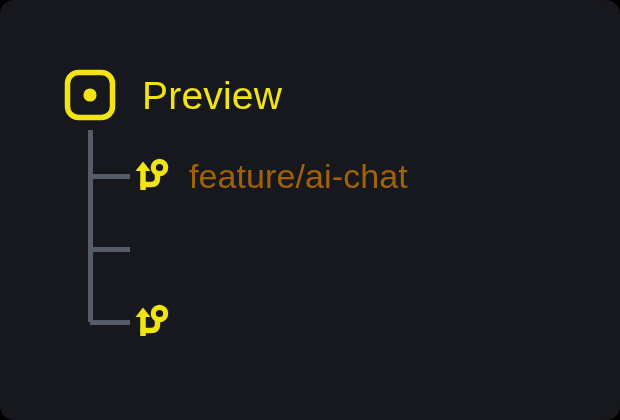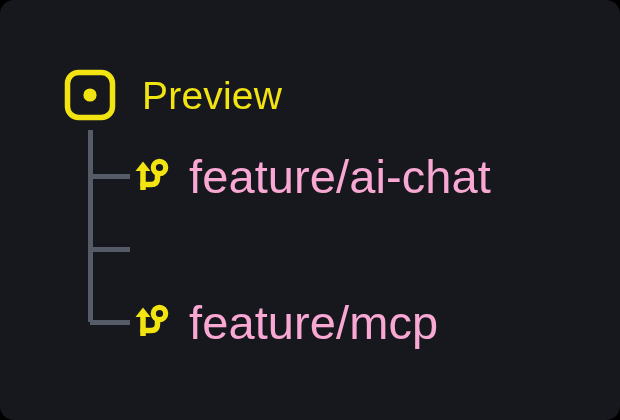--- a/index.html
+++ b/index.html
@@ -89,22 +89,22 @@
   #branch-row-2 { top: 298px; }
 
   .branch-icon {
     width: 44px;
     height: 44px;
     flex: 0 0 auto;
     display: block;
   }
 
   .branch-label {
-    color: #f9a8d4;
-    font-size: 47px;
+    color: #a16207;
+    font-size: 34px;
     line-height: 1;
     white-space: nowrap;
     letter-spacing: 0.1px;
     font-weight: 400;
   }
 </style>
 </head>
 <body>
 
 <div id="app-frame">
@@ -144,17 +144,16 @@
 
     <div class="branch-row" id="branch-row-2">
       <span>
         <svg class="branch-icon" viewBox="0 0 44 44" xmlns="http://www.w3.org/2000/svg">
           <path d="M14 36 L14 14" fill="none" stroke="#f2e411" stroke-width="5.5" stroke-linecap="butt"></path>
           <path d="M6.5 17 L14 7.5 L21.5 17 Z" fill="#f2e411"></path>
           <path d="M14 30.5 L22 30.5 Q28.5 30.5 28.5 24 L28.5 19.5" fill="none" stroke="#f2e411" stroke-width="5.5" stroke-linecap="round" stroke-linejoin="round"></path>
           <circle cx="30.5" cy="13.5" r="6.2" fill="none" stroke="#f2e411" stroke-width="5.2"></circle>
         </svg>
       </span>
-      <span class="branch-label">feature/mcp</span>
     </div>
 
   </div>
 </div>
 
 </body></html>

